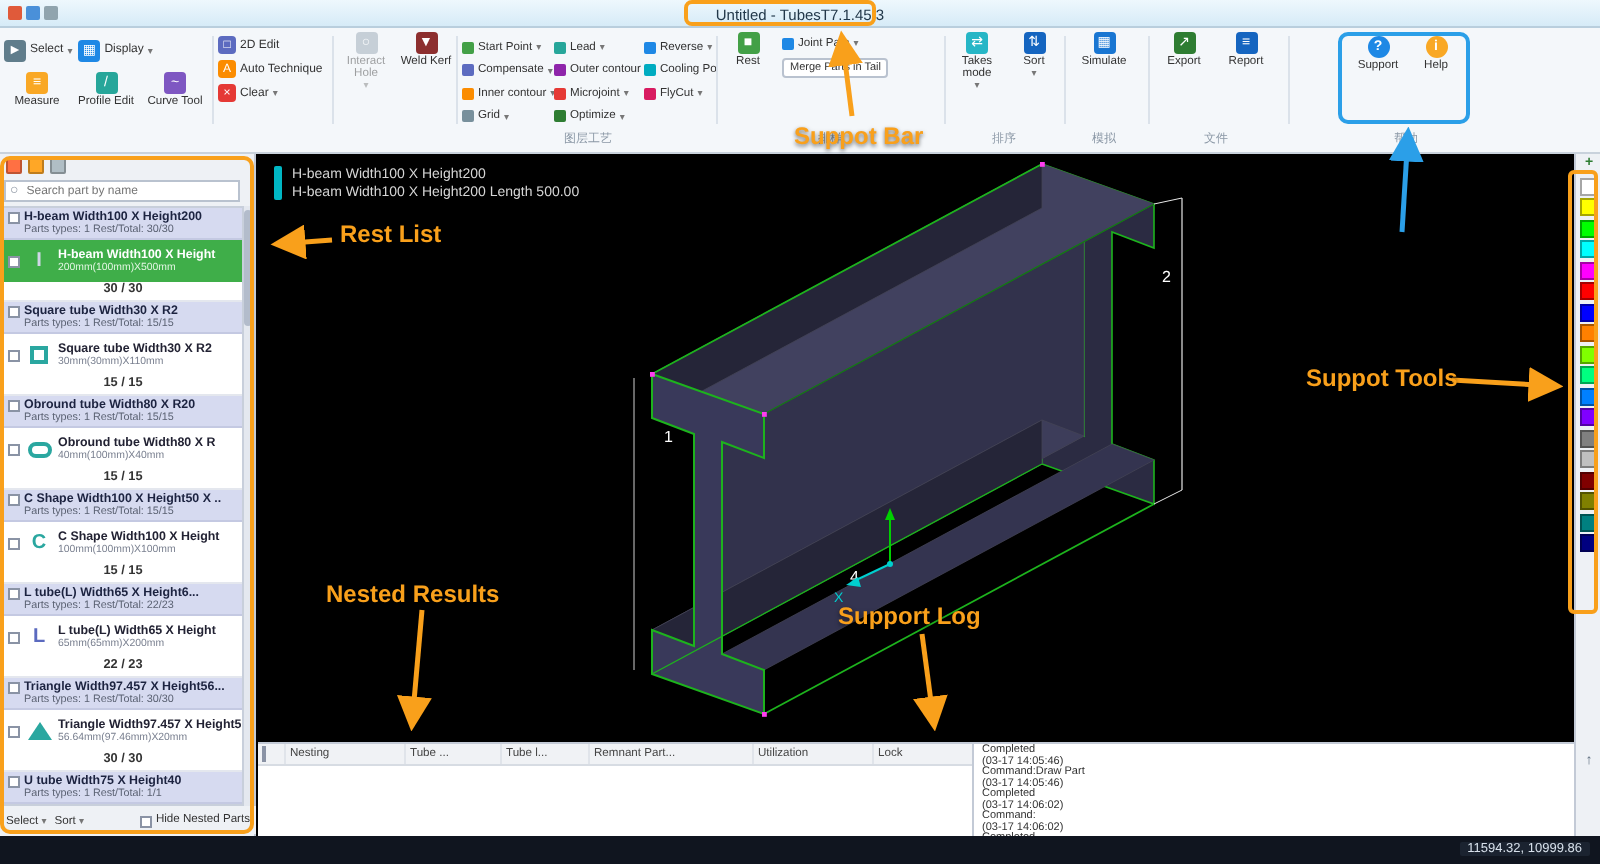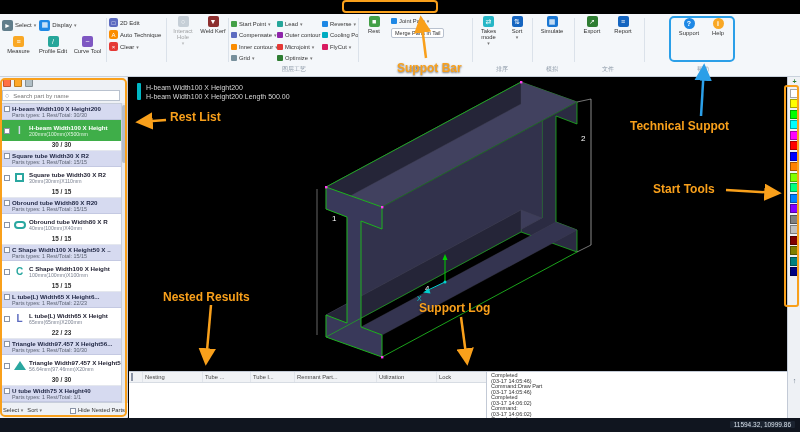--- a/index.html
+++ b/index.html
@@ -99,20 +99,28 @@
   .anno-box.blue { border-color:#2b9fe8; }
   .anno-label { position:absolute; color:#f9a01b; font-weight:bold; font-size:12px; z-index:60;
     text-shadow:0 1px 2px rgba(0,0,0,.55); white-space:nowrap; pointer-events:none; }
   .overlay { position:absolute; left:0; top:0; width:800px; height:432px; z-index:55; pointer-events:none; }
 </style>
 </head>
 <body>
 
 <div id="app">
 
+  <div class="titlebar">
+    <div class="qicons">
+      <div class="qicon" style="background:#e05a3a"></div>
+      <div class="qicon" style="background:#4a90d9"></div>
+      <div class="qicon" style="background:#90a4ae"></div>
+    </div>
+    <div class="title-text">Untitled - TubesT7.1.45.3</div>
+  </div>
 
   <div class="ribbon">
 
     <div class="rg" style="left:2px;width:102px">
       <div style="display:flex;gap:3px;height:18px">
         <div class="btn-h">
           <span class="ric" style="background:#607d8b">►</span>
           <span>Select</span>
           <span class="car">▾</span>
         </div>
@@ -568,23 +576,22 @@
   <div class="statusbar">
     <span class="coords">11594.32, 10999.86</span>
   </div>
 
   <div class="anno-box" style="left:342px;top:0;width:96px;height:13px;border-radius:4px"></div>
   <div class="anno-box blue" style="left:669px;top:16px;width:66px;height:46px"></div>
   <div class="anno-box" style="left:0;top:78px;width:127px;height:339px"></div>
   <div class="anno-box" style="left:784px;top:85px;width:15px;height:222px;border-radius:3px"></div>
 
   <div class="anno-label" style="left:397px;top:61px">Suppot Bar</div>
-  <div class="anno-label" style="left:630px;top:119px">Technical Suppot</div>
   <div class="anno-label" style="left:170px;top:110px">Rest List</div>
-  <div class="anno-label" style="left:653px;top:182px">Start Tools</div>
+  <div class="anno-label" style="left:653px;top:182px">Suppot Tools</div>
   <div class="anno-label" style="left:163px;top:290px">Nested Results</div>
   <div class="anno-label" style="left:419px;top:301px">Support Log</div>
 
   <svg class="overlay" width="800" height="432">
     <defs>
       <marker id="ao" markerWidth="7" markerHeight="7" refX="5.5" refY="3.5" orient="auto">
         <path d="M0,0 L7,3.5 L0,7 Z" fill="#f9a01b"></path>
       </marker>
       <marker id="ab" markerWidth="7" markerHeight="7" refX="5.5" refY="3.5" orient="auto">
         <path d="M0,0 L7,3.5 L0,7 Z" fill="#2b9fe8"></path>

